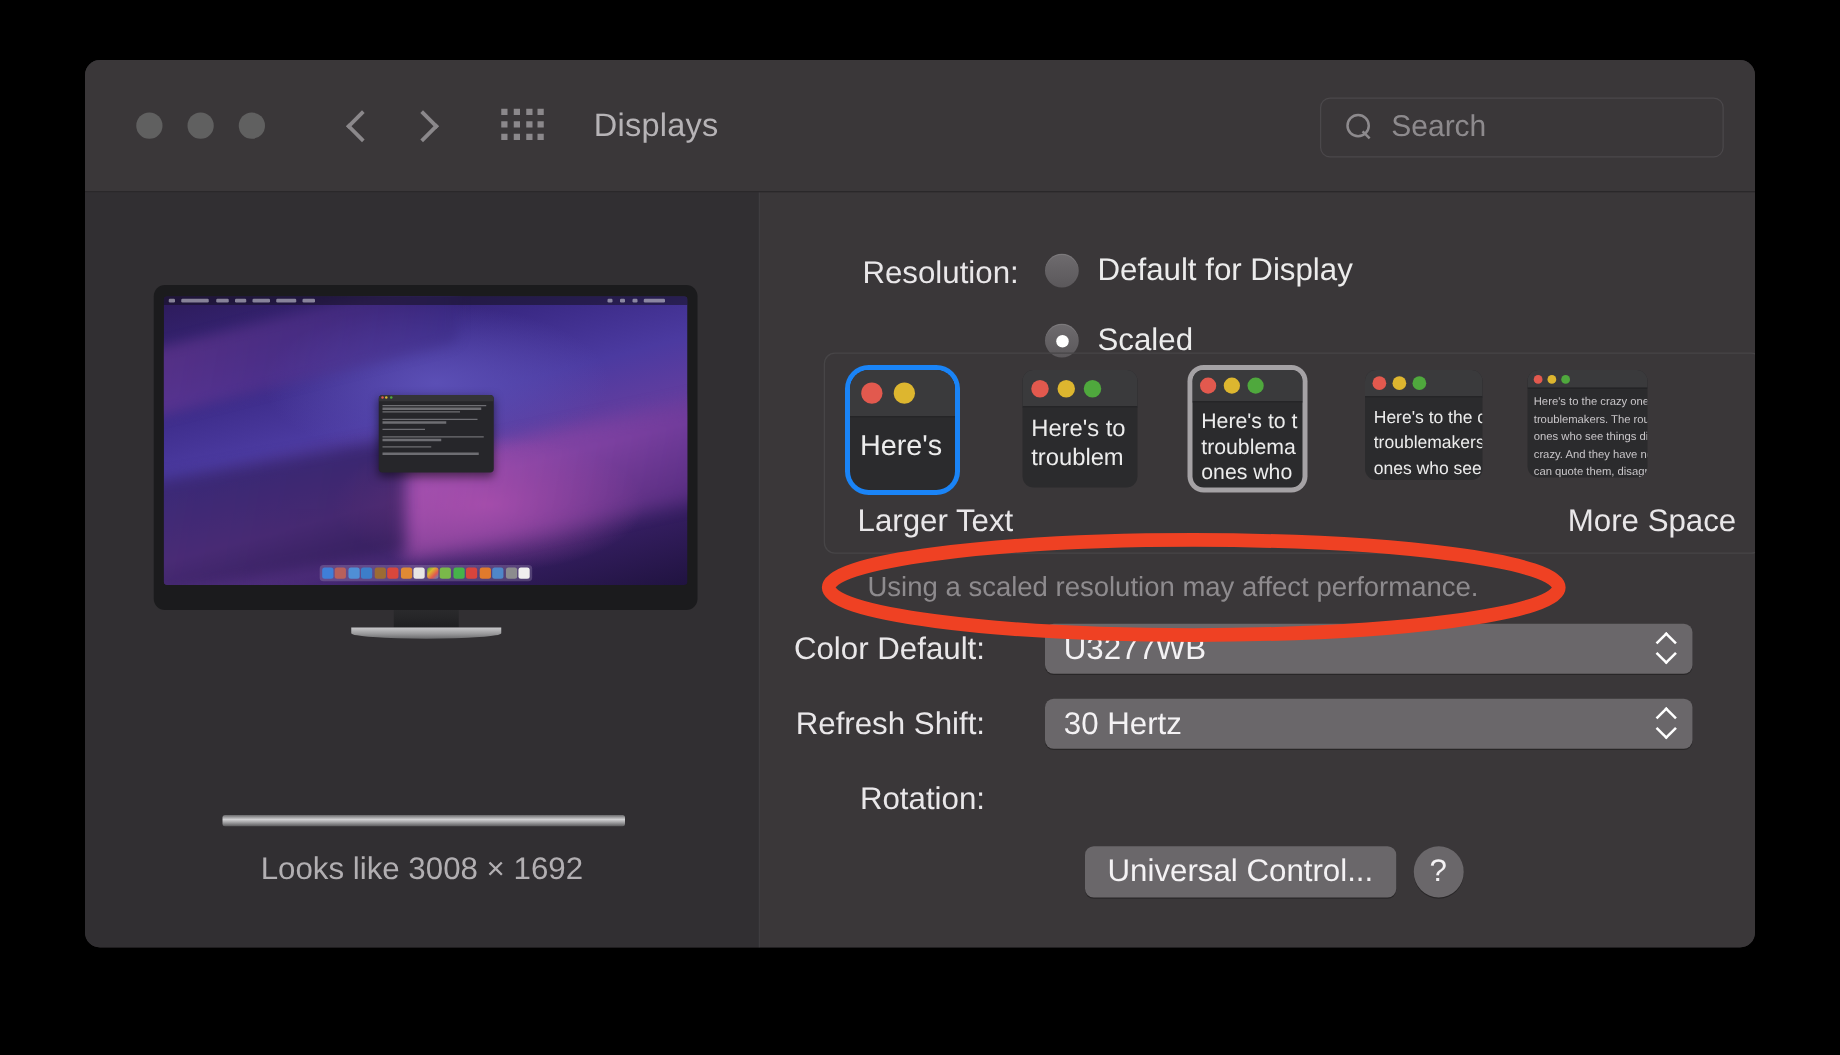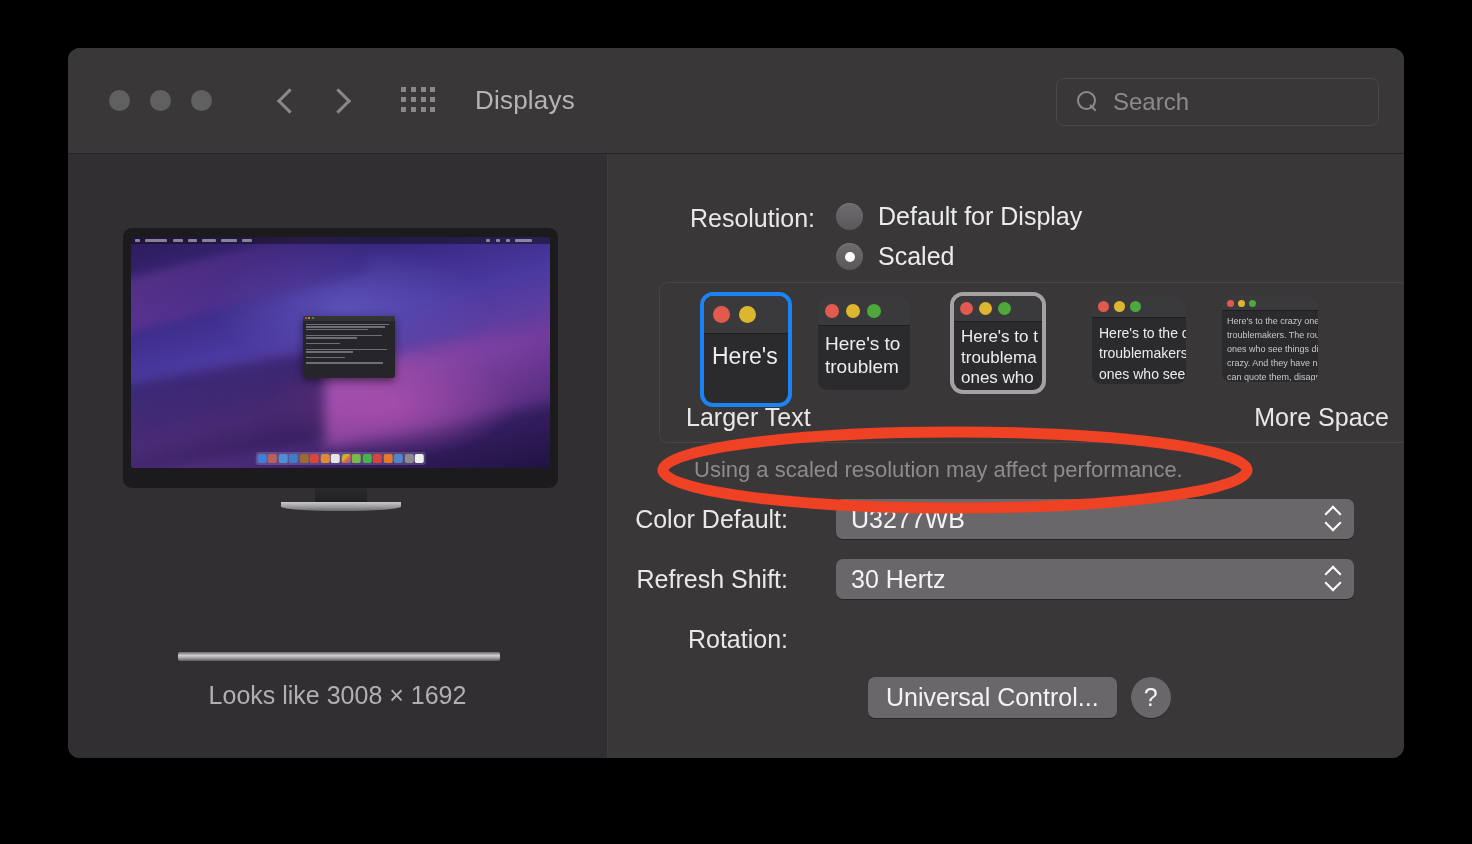--- a/index.html
+++ b/index.html
@@ -301,21 +301,21 @@
     align-items: center;
   }
   .lbl {
     font-size: 25px;
     color: #e9e7e9;
     text-align: right;
   }
 
   .res-label { left: 0; width: 207px; top: 50px; }
   .radio-default { left: 228px; top: 48px; }
-  .radio-scaled  { left: 228px; top: 88px; }
+  .radio-scaled  { left: 228px; top: 104px; }
 
   .radio {
     display: flex;
     align-items: center;
     gap: 15px;
   }
   .radio .dot {
     width: 27px; height: 27px;
     border-radius: 50%;
     background: linear-gradient(#6e6b6e,#5b585b);
@@ -371,21 +371,21 @@
   .thumb .tbody {
     padding: 4px 0 0 7px;
     color: #ececec;
     line-height: 1.22;
     white-space: nowrap;
     overflow: hidden;
   }
   .thumb.sel  { box-shadow: 0 0 0 4px #1a84f7; }
   .thumb.hov  { box-shadow: 0 0 0 4px #a5a2a5; }
 
-  .t1 { left: 44px;  width: 84px;  height: 107px; }
+  .t1 { left: 20px;  width: 84px;  height: 96px; border-radius: 15px; }
   .t1 .tbar { height: 38px; gap: 9px; padding-left: 9px; }
   .t1 .tbar em { width: 17px; height: 17px; }
   .t1 .tbody { font-size: 23px; padding-top: 8px; padding-left: 8px; }
 
   .t2 { left: 158px; width: 92px;  height: 94px; }
   .t2 .tbar { height: 30px; gap: 7px; padding-left: 7px; }
   .t2 .tbar em { width: 14px; height: 14px; }
   .t2 .tbody { font-size: 19px; padding-top: 6px; }
 
   .t3 { left: 294px; width: 88px;  height: 94px; }

